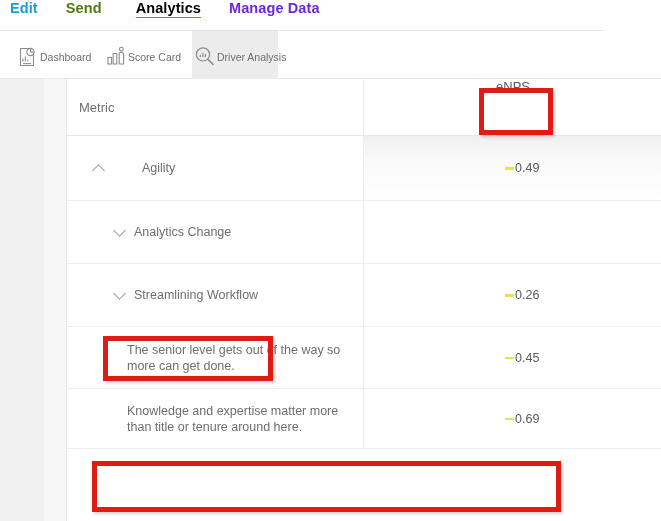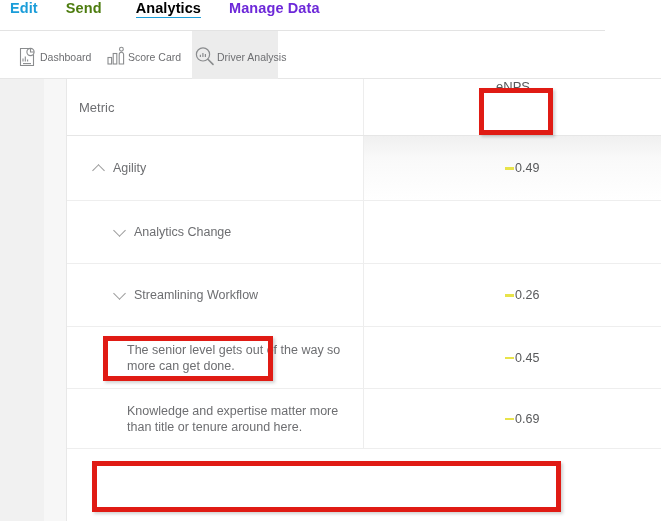--- a/index.html
+++ b/index.html
@@ -153,21 +153,21 @@
   .hdr-text.enps {
     font-size: 13px;
     color: #58595b;
   }
 
   .metric-label {
     font-size: 12.5px;
     color: #6d6e71;
     line-height: 16px;
   }
-  .indent1 { padding-left: 14px; }
+  .indent1 { padding-left: 14px; gap: 29px; }
   .indent2 { padding-left: 35px; }
   .indent3 { padding-left: 48px; }
 
   .chev {
     display: inline-block;
     width: 12px;
     height: 12px;
     margin-right: 8px;
     position: relative;
     vertical-align: middle;

